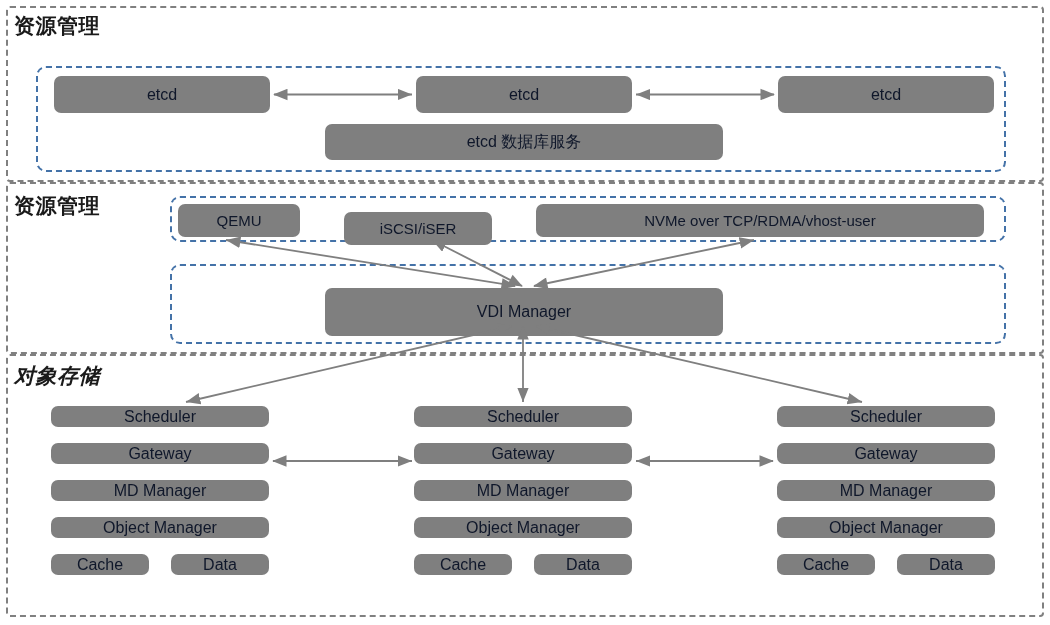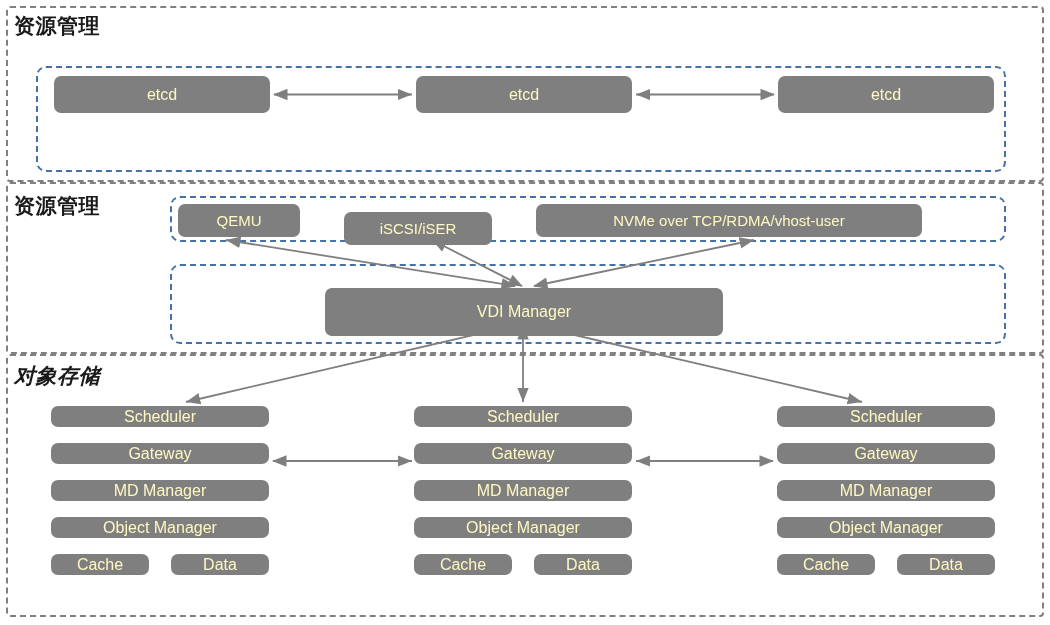--- a/index.html
+++ b/index.html
@@ -48,42 +48,42 @@
   }
   #inner-etcd      { left: 36px;  top: 66px;  width: 970px; height: 106px; }
   #inner-protocol  { left: 170px; top: 196px; width: 836px; height: 46px;  }
   #inner-vdi       { left: 170px; top: 264px; width: 836px; height: 80px;  }
 
   
   .node {
     position: absolute;
     background: #7f7f7f;
     border-radius: 7px;
-    color: #fef9c3;
+    color: #0f172a;
     display: flex;
     align-items: center;
     justify-content: center;
     text-align: center;
     font-size: 16px;
     box-sizing: border-box;
     white-space: nowrap;
     line-height: 1;
   }
   .node.small { font-size: 15px; }
 
   
   #etcd-1 { left: 54px;  top: 76px;  width: 216px; height: 37px; }
   #etcd-2 { left: 416px; top: 76px;  width: 216px; height: 37px; }
   #etcd-3 { left: 778px; top: 76px;  width: 216px; height: 37px; }
   #etcd-db{ left: 325px; top: 124px; width: 398px; height: 36px; }
 
   
   #qemu      { left: 178px; top: 204px; width: 122px; height: 33px; }
   #iscsi     { left: 344px; top: 204px; width: 148px; height: 33px; margin-top: 8px; }
-  #nvme      { left: 536px; top: 204px; width: 386px; height: 33px; text-align: center; }
+  #nvme      { left: 536px; top: 204px; width: 448px; height: 33px; text-align: center; }
   #vdi-mgr   { left: 325px; top: 288px; width: 398px; height: 48px; }
 
   
   .stack { position: absolute; top: 406px; width: 218px; }
   #stack-left   { left: 51px;  }
   #stack-mid    { left: 414px; }
   #stack-right  { left: 777px; }
 
   .stack .node { position: relative; left: 0; top: 0; width: 218px; height: 21px; margin-bottom: 16px; }
   .stack .row { display: flex; gap: 22px; }
@@ -103,20 +103,21 @@
 
 <div id="diagram">
 
   <div class="section" id="section-cluster"></div>
   <div class="section-title" style="left:14px; top:12px;">资源管理</div>
   <div class="inner-box" id="inner-etcd"></div>
 
   <div class="node" id="etcd-1">etcd</div>
   <div class="node" id="etcd-2">etcd</div>
   <div class="node" id="etcd-3">etcd</div>
+  <div class="node" id="etcd-db">etcd 数据库服务</div>
 
   <div class="section" id="section-resource"></div>
   <div class="section-title" style="left:14px; top:192px;text-align:right;">资源管理</div>
   <div class="inner-box" id="inner-protocol"></div>
   <div class="inner-box" id="inner-vdi"></div>
 
   <div class="node small" id="qemu">QEMU</div>
   <div class="node small" id="iscsi">iSCSI/iSER</div>
   <div class="node small" id="nvme">NVMe over TCP/RDMA/vhost-user</div>
   <div class="node" id="vdi-mgr">VDI Manager</div>

